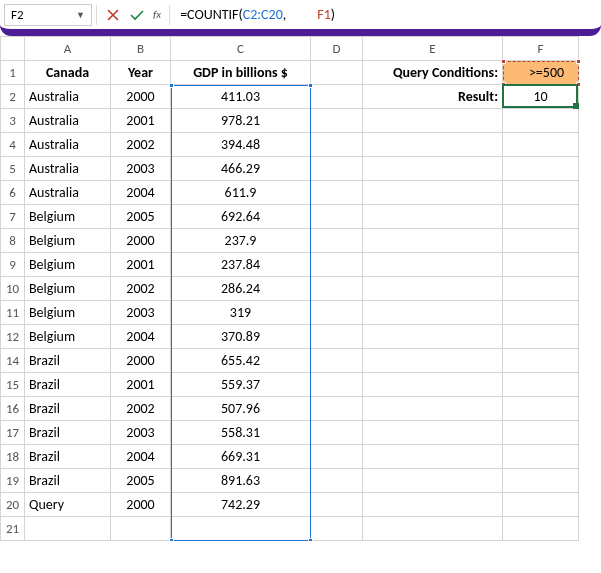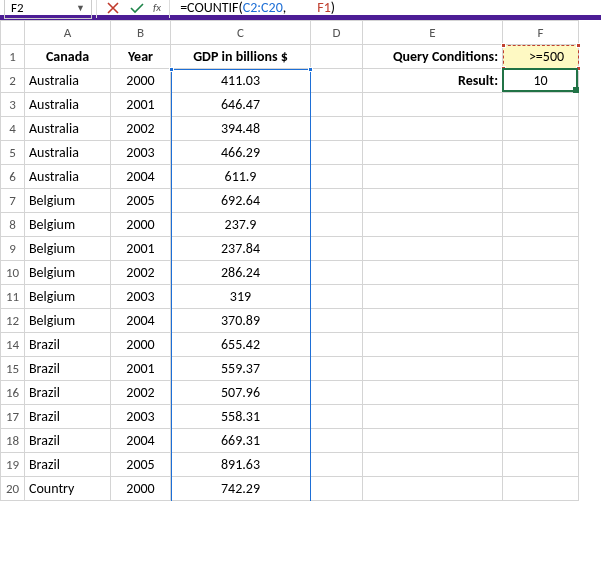--- a/index.html
+++ b/index.html
@@ -7,23 +7,24 @@
     margin: 0;
     font-family: Calibri, Arial, sans-serif;
     font-size: 14px;
     background: #fff;
     color: #000;
     user-select: none;
   }
   .formula-area {
     display: flex;
     align-items: center;
-    height: 20px;
-    border-bottom: 5px solid #4c1d95;
+    height: 36px;
+    border-bottom: 7px solid #4c1d95;
     background: #fff;
+    border-radius: 11px;
   }
   .name-box {
     width: 88px;
     height: 22px;
     border: 1px solid #ccc;
     display: flex;
     align-items: center;
     padding: 0 6px;
     margin-left: 4px;
     font-size: 13px;
@@ -145,21 +146,21 @@
     border: 2px solid #217346;
     pointer-events: none;
   }
   .active-cell-rect .fill-handle {
     position: absolute;
     width: 6px; height: 6px;
     background: #217346;
     right: -3px; bottom: -3px;
   }
 
-  .query-fill { background: #fef9c3; padding-left: 16px; }
+  .query-fill { background: #fdba74; padding-left: 16px; }
 </style>
 </head>
 <body>
 
 <div class="formula-area">
   <div class="name-box">
     <span>F2</span>
     <span class="chev">▼</span>
   </div>
   <div class="fb-sep"></div>
@@ -224,21 +225,21 @@
           <td class="year">2000</td>
           <td class="gdp">411.03</td>
           <td></td>
           <td class="right bold">Result:</td>
           <td class="center">10</td>
         </tr>
         <tr>
           <th class="row-hdr">3</th>
           <td class="country">Australia</td>
           <td class="year">2001</td>
-          <td class="gdp">646.47</td>
+          <td class="gdp">978.21</td>
           <td></td>
           <td></td>
           <td></td>
         </tr>
         <tr>
           <th class="row-hdr">4</th>
           <td class="country">Australia</td>
           <td class="year">2002</td>
           <td class="gdp">394.48</td>
           <td></td>
@@ -366,23 +367,32 @@
           <th class="row-hdr">19</th>
           <td class="country">Brazil</td>
           <td class="year">2005</td>
           <td class="gdp">891.63</td>
           <td></td>
           <td></td>
           <td></td>
         </tr>
         <tr>
           <th class="row-hdr">20</th>
-          <td class="country">Country</td>
+          <td class="country">Query</td>
           <td class="year">2000</td>
           <td class="gdp">742.29</td>
+          <td></td>
+          <td></td>
+          <td></td>
+        </tr>
+        <tr>
+          <th class="row-hdr">21</th>
+          <td></td>
+          <td></td>
+          <td></td>
           <td></td>
           <td></td>
           <td></td>
         </tr>
       </tbody>
   </table>
 
   <div class="sel-range" id="selRange" style="left: 170.5px; top: 48.5px; width: 140px; height: 456px;">
     <div class="handle h-tl"></div>
     <div class="handle h-tr"></div>

